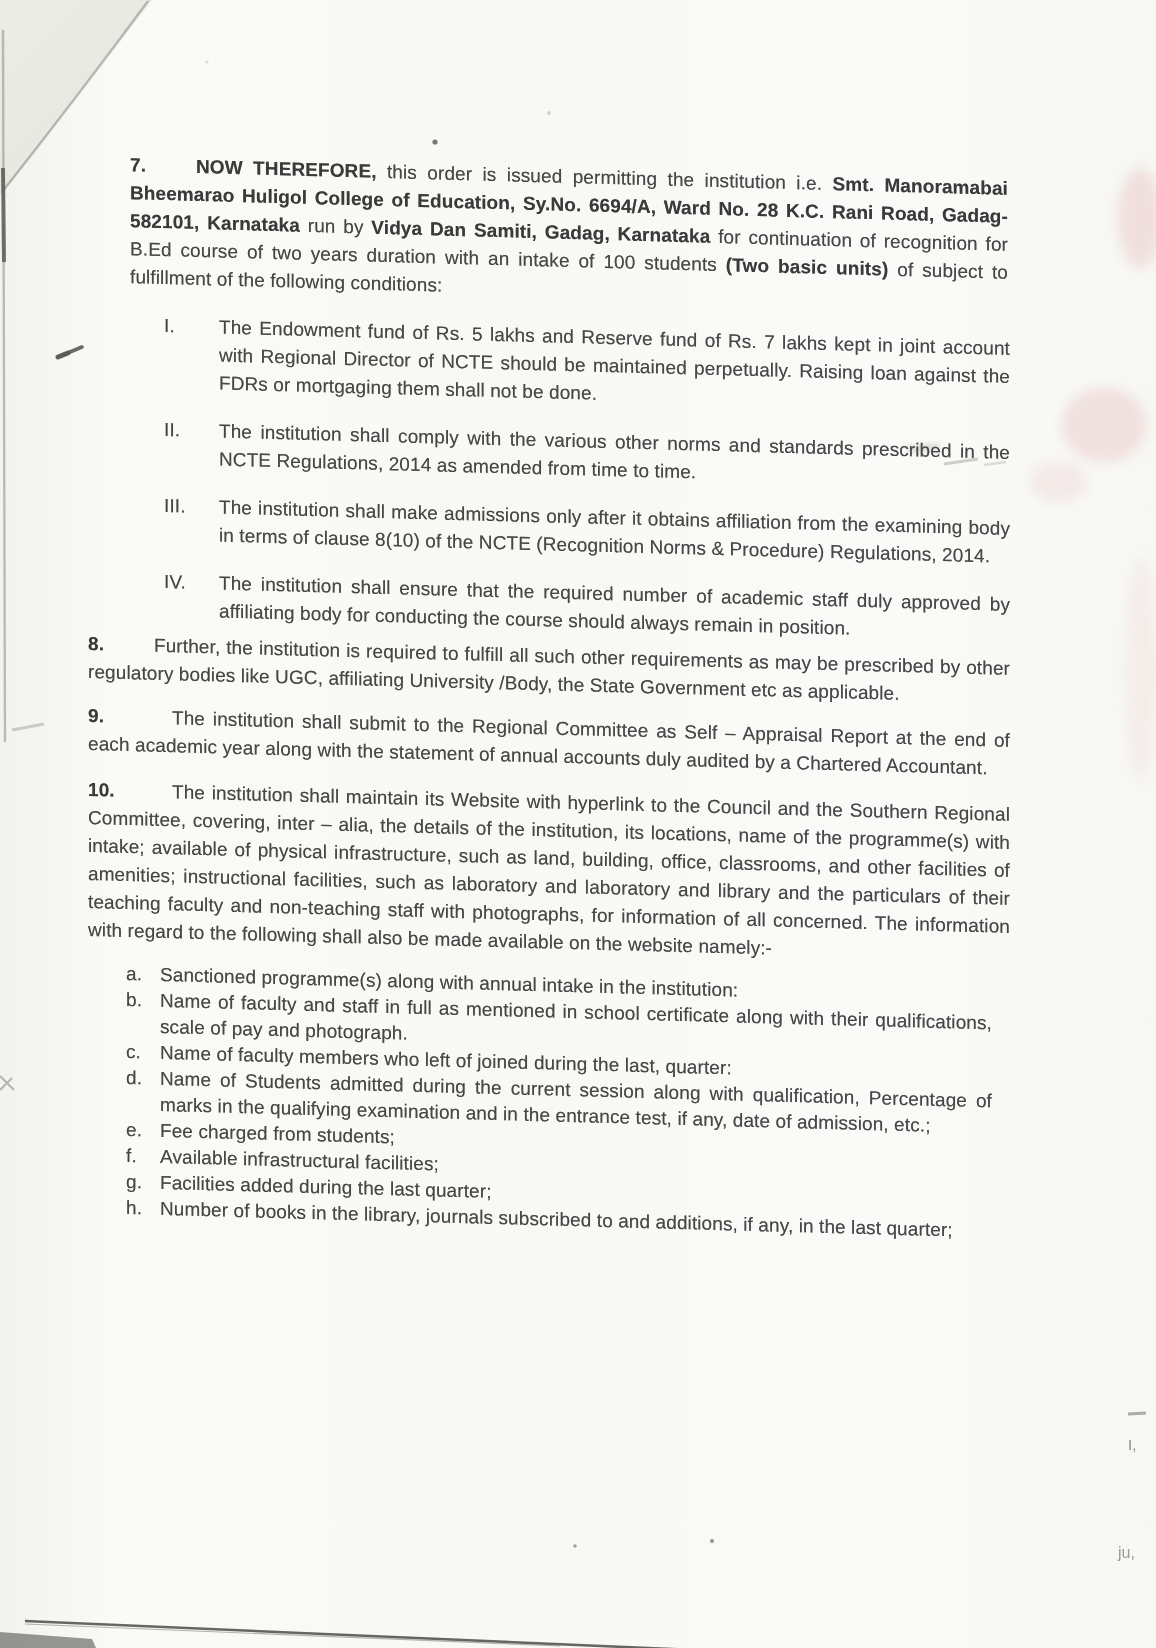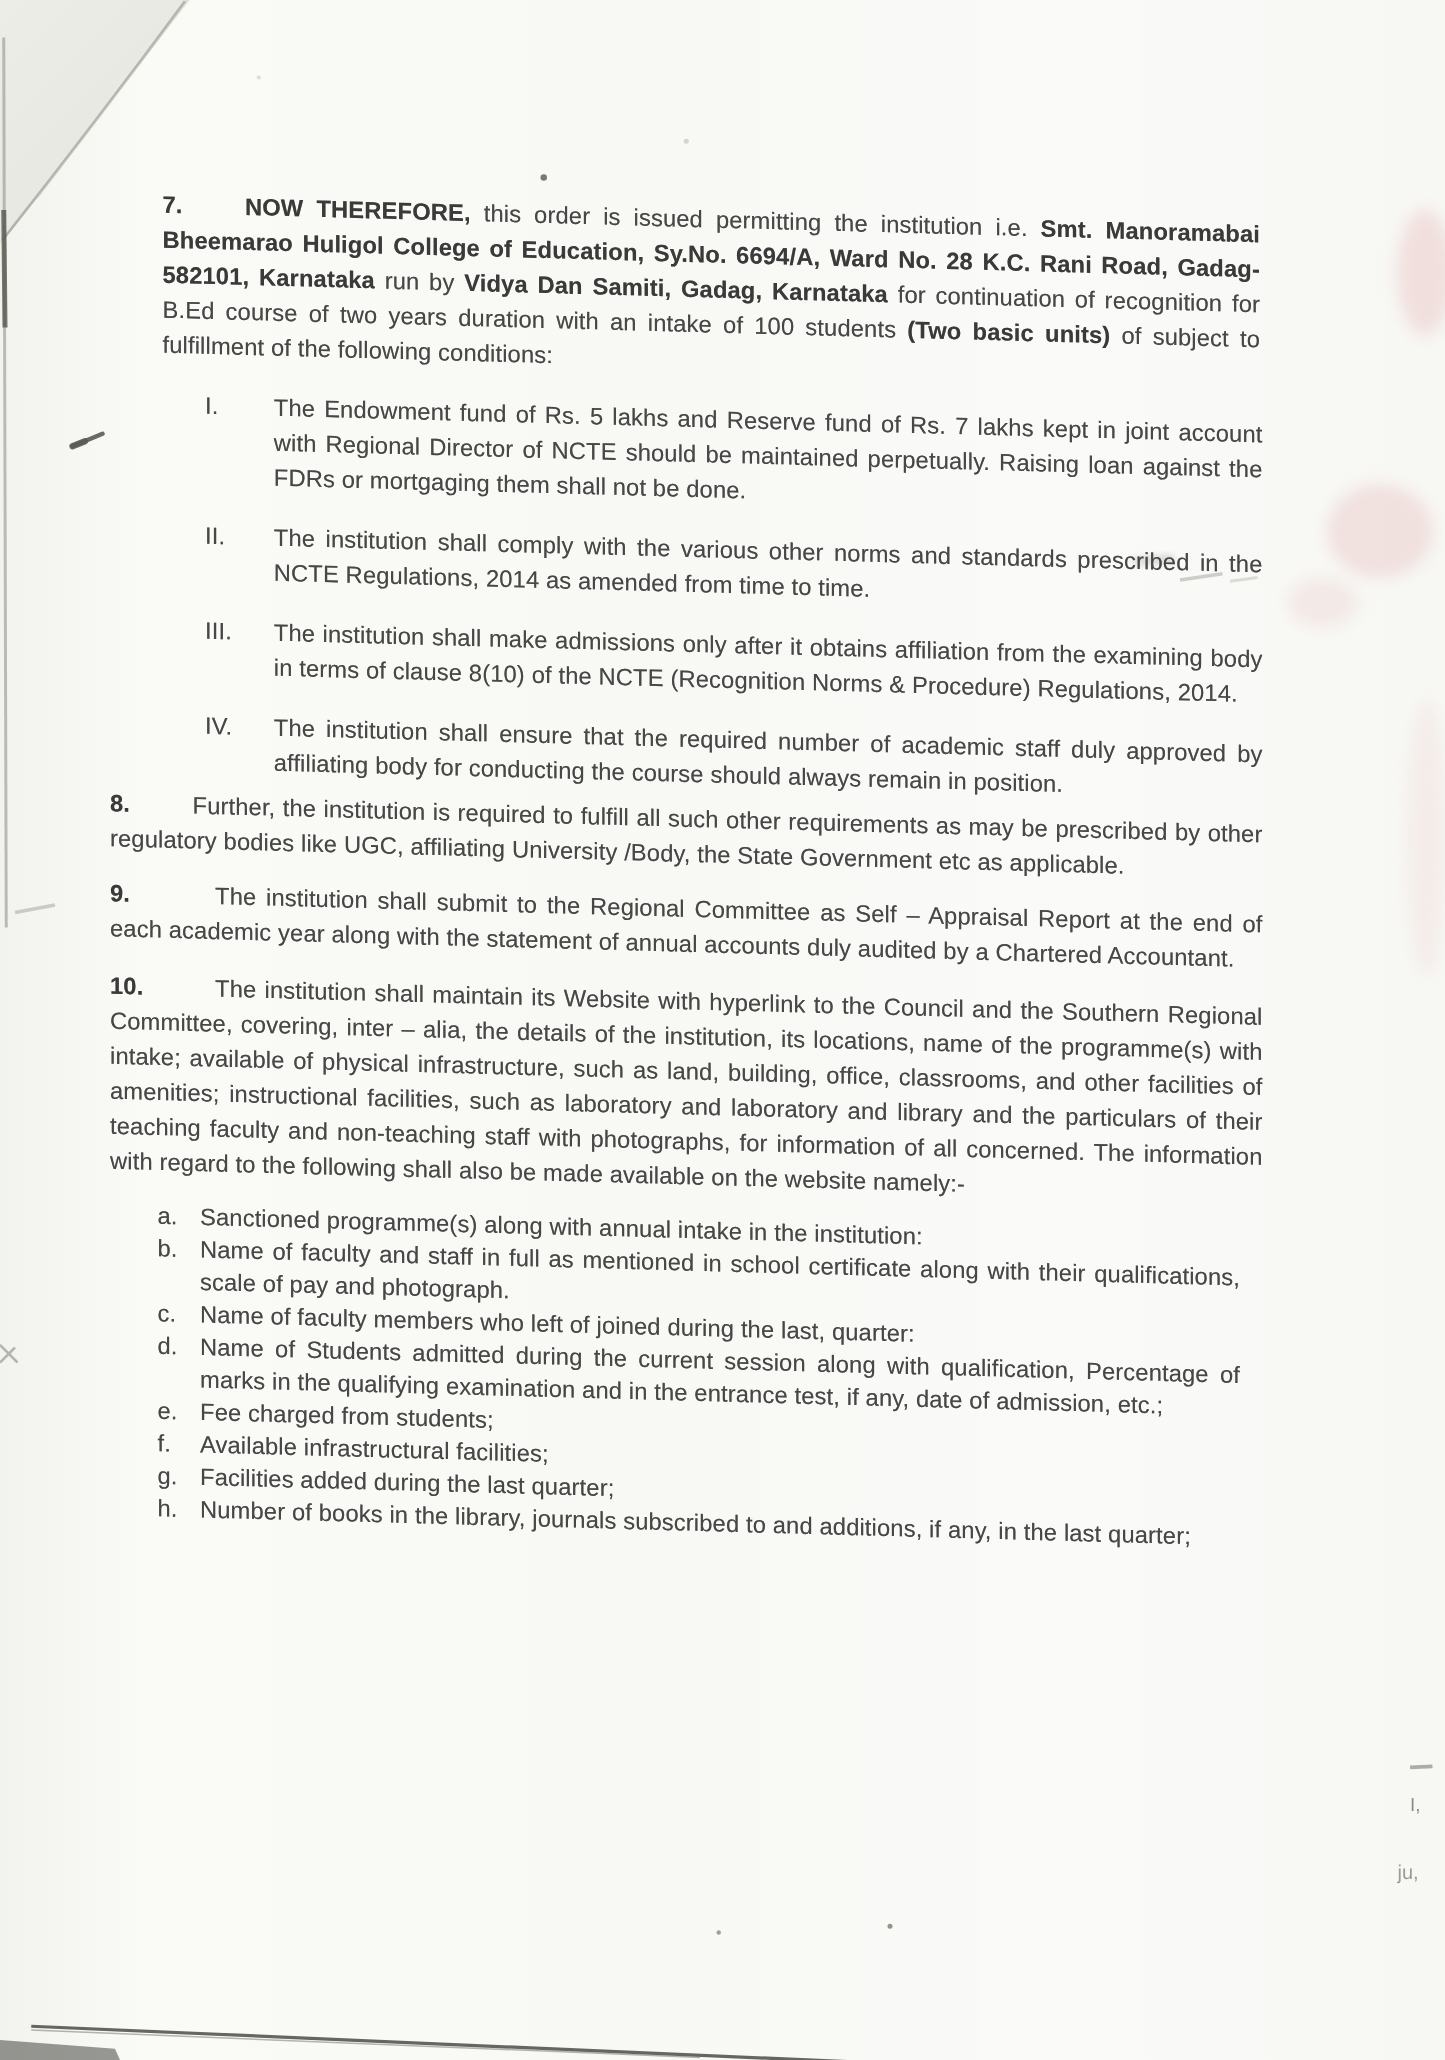--- a/index.html
+++ b/index.html
@@ -47,21 +47,21 @@
   .cond.last{margin-bottom:8px;}
   .p8{margin-bottom:16px;}
   .p9{margin-bottom:18px;}
   .p10{margin-bottom:16px;}
   .witem{display:flex;line-height:26px;}
   .witem .llabel{flex:none;width:34px;margin-left:38px;}
   .witem .ltext{flex:1;max-width:832px;}
   .edge-mark{position:absolute;color:#8b8b87;font-family:"Liberation Sans",sans-serif;}
   .edge-dash{left:1128px;top:1412px;width:18px;border-top:3px solid #9a9a93;opacity:.8;transform:rotate(-3deg);}
   .edge-i{left:1128px;top:1436px;font-size:15px;}
-  .edge-ju{left:1118px;top:1490px;font-size:16px;color:#9a9a96;}
+  .edge-ju{left:1118px;top:1544px;font-size:16px;color:#9a9a96;}
   .smudge{position:absolute;background:#c9c9c2;filter:blur(2px);}
 </style>
 </head>
 <body>
 
 <div class="page">
 
   <div class="corner-fold"></div>
 
   <div class="stain s1"></div>

